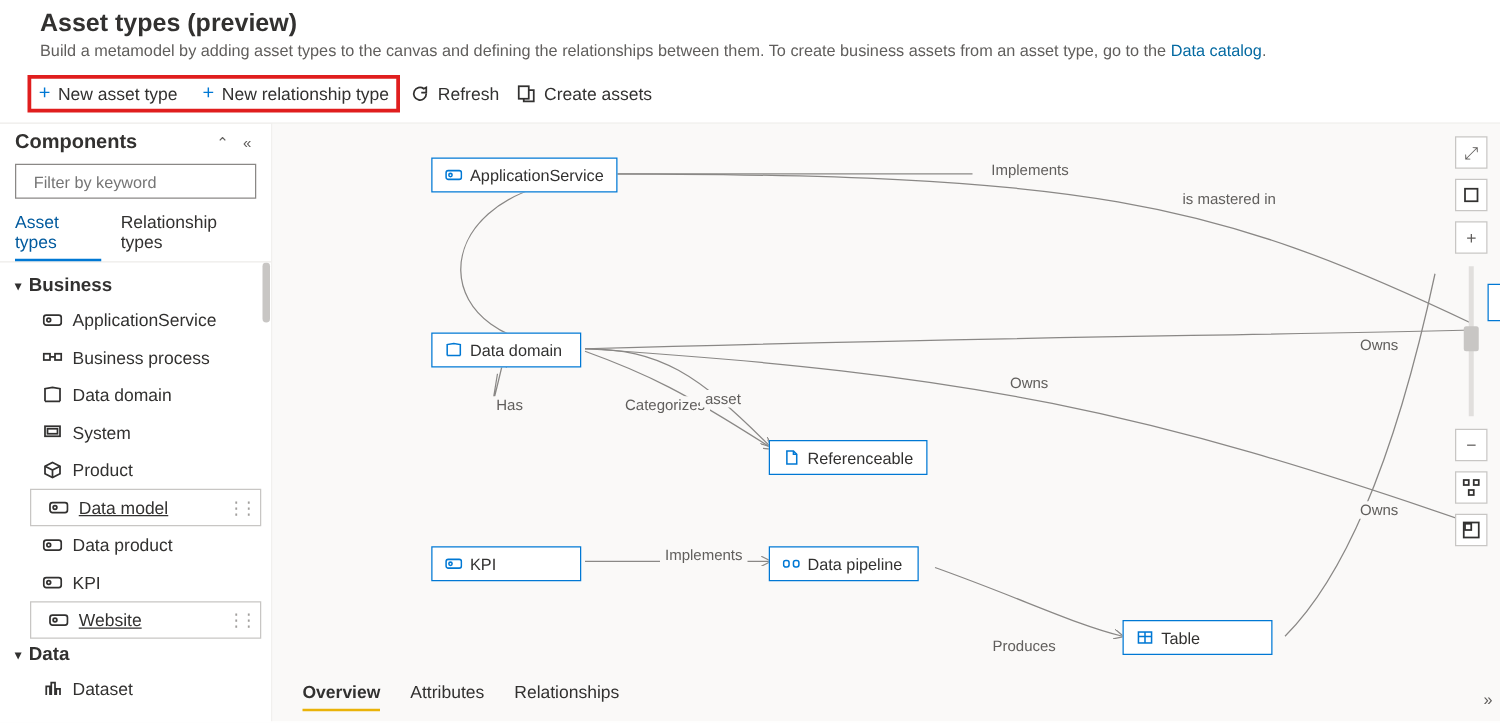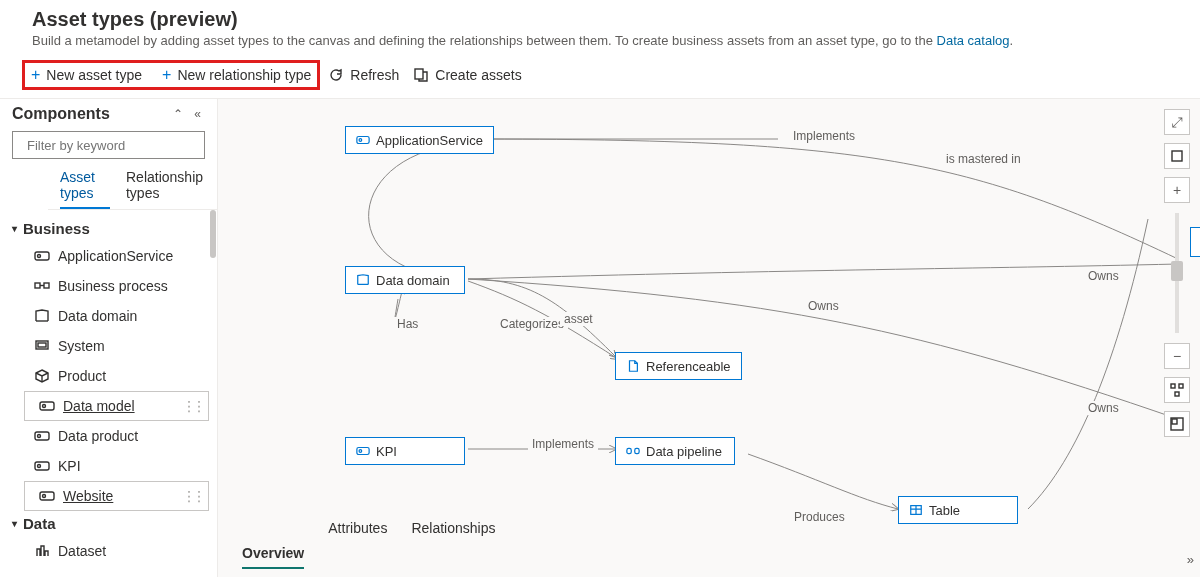--- a/index.html
+++ b/index.html
@@ -13,42 +13,42 @@
   .tbtn { display:flex; align-items:center; gap:6px; font-size:14px; cursor:pointer; }
   .plusbox { color:#0078d4; font-size:16px; line-height:1; }
   .svgi { width:16px; height:16px; stroke:#323130; fill:none; stroke-width:1.4; }
   .body { display:flex; height:calc(578px - 100px); position:relative; }
   .sidebar { width:218px; border-right:1px solid #edebe9; display:flex; flex-direction:column; overflow:hidden; }
   .sidehead { display:flex; align-items:center; justify-content:space-between; padding:6px 12px 4px; }
   .sidehead h3 { margin:0; font-size:16px; font-weight:600; }
   .chev { font-size:12px; color:#605e5c; cursor:pointer; letter-spacing:4px; }
   .filter { margin:4px 12px; border:1px solid #8a8886; height:28px; display:flex; align-items:center; padding:0 6px; gap:6px; }
   .filter input { border:none; outline:none; flex:1; font-size:13px; background:transparent; }
-  .sidetabs { display:flex; gap:16px; padding:6px 12px 0; border-bottom:1px solid #edebe9; font-size:14px;margin-left:48px; }
+  .sidetabs { display:flex; gap:16px; padding:6px 12px 0; border-bottom:1px solid #edebe9; font-size:14px; }
   .sidetabs .tab { padding-bottom:6px; cursor:pointer; }
   .sidetabs .active { color:#005a9e; border-bottom:2px solid #0078d4; font-weight:400; }
   .tree { overflow-y:auto; flex:1; padding:6px 0; position:relative; }
   .thumb { position:absolute; right:1px; top:0; width:6px; height:48px; background:#c8c6c4; border-radius:3px; }
   .group-h { display:flex; align-items:center; gap:6px; padding:4px 12px; font-weight:600; font-size:15px; cursor:pointer; }
   .group-h .tri { font-size:10px; }
   .item { display:flex; align-items:center; gap:8px; padding:4px 8px 4px 34px; font-size:14px; cursor:pointer; position:relative; height:30px; }
   .item.sel { border:1px solid #c8c6c4; margin:0 8px 0 24px; padding-left:14px;text-decoration:underline; }
   .grip { position:absolute; right:6px; top:6px; color:#a19f9d; font-size:14px; letter-spacing:-4px; }
   .canvas { flex:1; position:relative; background:#faf9f8; overflow:hidden; }
   .canvas svg.edges { position:absolute; inset:0; width:100%; height:100%; }
   .node { position:absolute; background:#fff; border:1px solid #0078d4; padding:4px 10px; display:flex; align-items:center; gap:6px; font-size:13px; min-width:120px; height:28px; cursor:pointer; }
   .node .svgi { stroke:#0078d4; width:14px; height:14px; }
   .edge-label { position:absolute; font-size:12px; color:#605e5c; background:#faf9f8; padding:0 4px; }
   .ctrlcol { position:absolute; right:10px; top:10px; display:flex; flex-direction:column; gap:8px; align-items:center; }
   .ctrl { width:26px; height:26px; border:1px solid #c8c6c4; background:#fff; display:flex; align-items:center; justify-content:center; font-size:14px; cursor:pointer; color:#605e5c; }
   .zoomtrack { width:4px; height:120px; background:#e1dfdd; position:relative; margin:2px 0; }
   .zoomthumb { position:absolute; top:48px; left:-4px; width:12px; height:20px; background:#c8c6c4; border-radius:2px; }
   .bottom-tabs { position:absolute; left:24px; bottom:8px; display:flex; gap:24px; font-size:14px; }
   .bottom-tabs .btab { padding-bottom:6px; cursor:pointer; }
-  .bottom-tabs .active { border-bottom:2px solid #0f766e; font-weight:600;margin-top:25px; }
+  .bottom-tabs .active { border-bottom:2px solid #eab308; font-weight:600; }
   .slice { position:absolute; right:-8px; top:128px; width:18px; height:30px; border:1px solid #0078d4; background:#fff; }
 </style>
 </head>
 <body>
 
 <div class="header">
   <div class="title">Asset types (preview)</div>
   <div class="subtitle">
     <span>Build a metamodel by adding asset types to the canvas and defining the relationships between them. To create business assets from an asset type, go to the </span>
     <span class="link">Data catalog</span><span>.</span>

